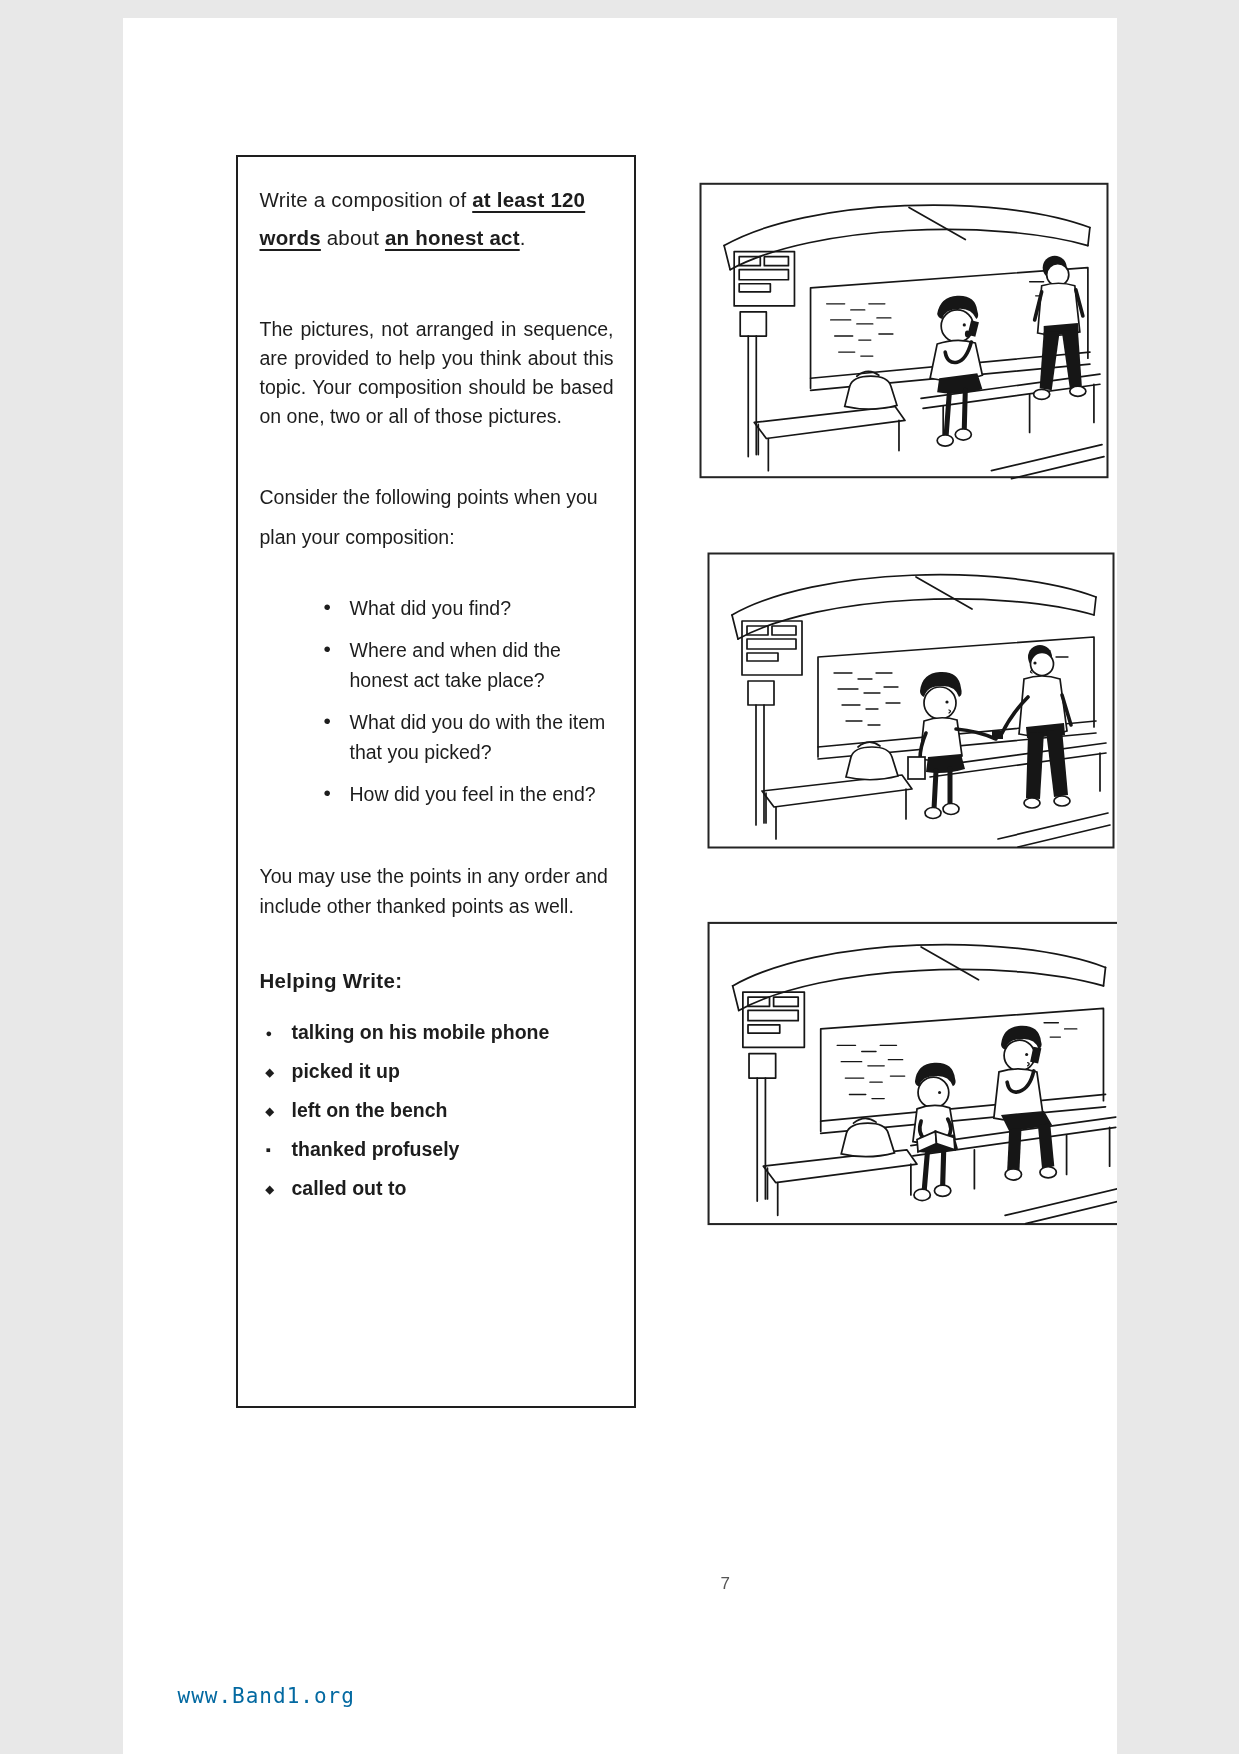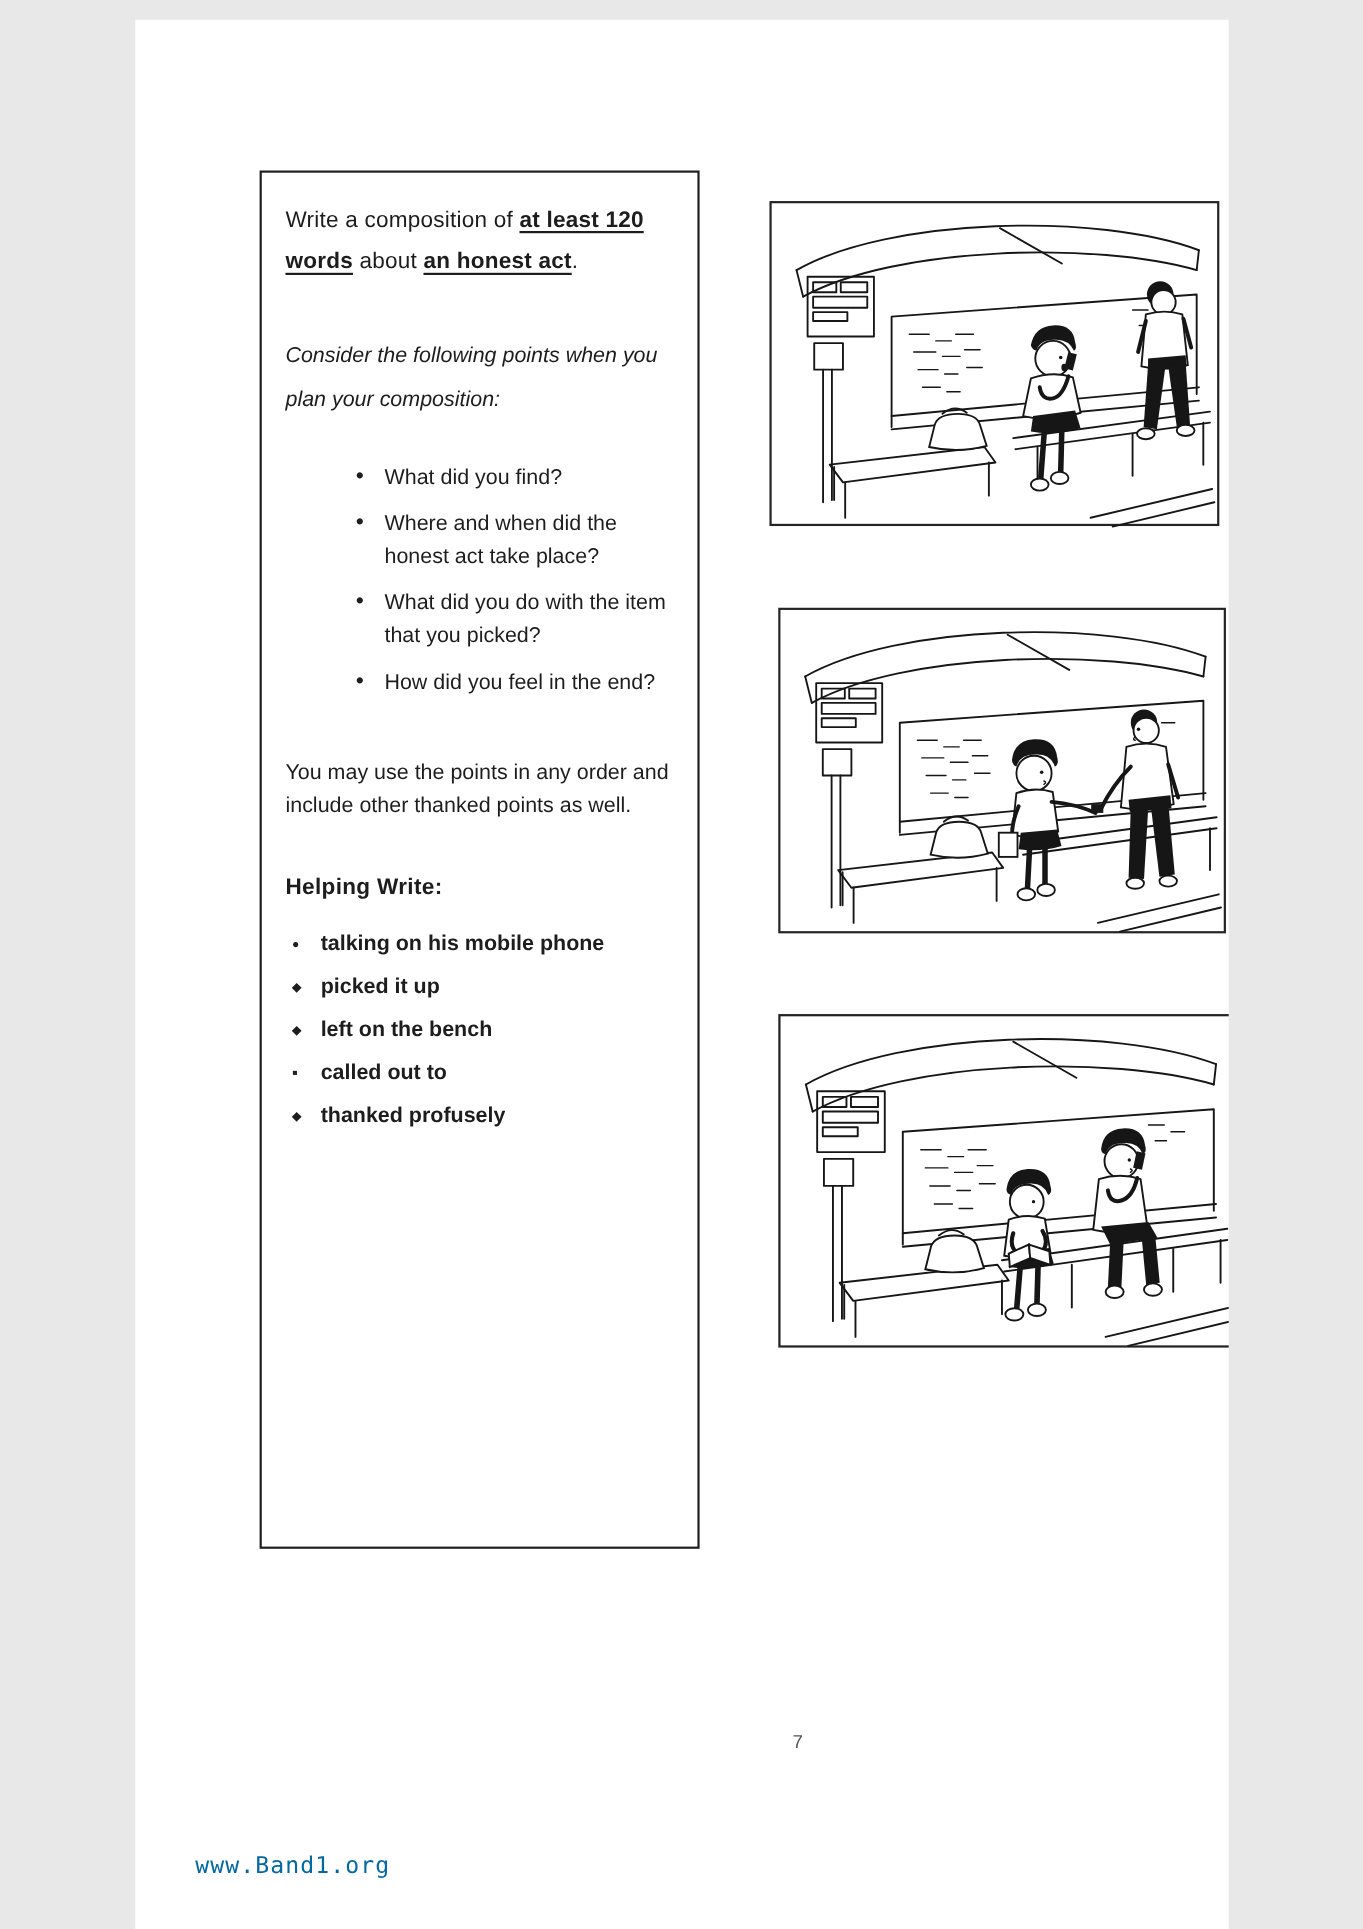--- a/index.html
+++ b/index.html
@@ -9,21 +9,21 @@
     font-family:"Liberation Sans",sans-serif;color:#1d1d1d;
   }
   
   .task-box{
     position:absolute;left:113px;top:137px;width:400px;height:1253px;
     border:2.5px solid #1e1e1e;box-sizing:border-box;padding:24px 20px 0 22px;
   }
   .title{font-size:20.5px;line-height:38px;letter-spacing:.2px;}
   .title .u{font-weight:bold;text-decoration:underline;text-decoration-thickness:2.2px;text-underline-offset:4px;}
   .p-intro{margin-top:58px;font-size:19.5px;line-height:29px;text-align:justify;}
-  .p-consider{margin-top:46px;font-size:19.5px;line-height:40px;font-style:italic;}
+  .p-consider{margin-top:46px;font-size:19.5px;line-height:40px;}
   ul{list-style:none;margin:0;padding:0;}
   .consider-list{margin-top:36px;padding-left:62px;}
   .consider-list li{position:relative;padding-left:28px;font-size:19.5px;line-height:30px;margin-bottom:12px;}
   .consider-list li::before{content:"•";position:absolute;left:2px;top:-1px;font-size:21px;}
   .p-note{margin-top:52px;font-size:19.5px;line-height:30px;}
   .hw-heading{margin-top:48px;font-size:20.5px;font-weight:bold;letter-spacing:.3px;}
   .hw-list{margin-top:20px;padding-left:6px;font-weight:bold;}
   .hw-list li{position:relative;padding-left:26px;font-size:19.5px;line-height:39px;}
   .hw-list li::before{content:"◆";position:absolute;left:0;top:1px;font-size:11px;}
   .hw-list li:nth-child(4)::before{content:"▪";font-size:15px;top:0;}
@@ -48,40 +48,41 @@
 </head>
 <body>
 
 <div class="page">
 
   <div class="task-box">
     <div class="title">
       <span>Write a composition of </span><span class="u">at least 120 words</span><span> about </span><span class="u">an honest act</span><span>.</span>
     </div>
 
+    <div class="p-intro">The pictures, not arranged in sequence, are provided to help you think about this topic. Your composition should be based on one, two or all of those pictures.</div>
 
     <div class="p-consider">Consider the following points when you plan your composition:</div>
 
     <ul class="consider-list">
       <li>What did you find?</li>
       <li>Where and when did the honest act take place?</li>
       <li>What did you do with the item that you picked?</li>
       <li>How did you feel in the end?</li>
     </ul>
 
     <div class="p-note">You may use the points in any order and include other thanked points as well.</div>
 
     <div class="hw-heading">Helping Write:</div>
 
     <ul class="hw-list">
       <li>talking on his mobile phone</li>
       <li>picked it up</li>
       <li>left on the bench</li>
+      <li>thanked profusely</li>
       <li>called out to</li>
-      <li>thanked profusely</li>
     </ul>
   </div>
 
   <div class="pic" style="left:575px;top:163px;" role="img" aria-label="A boy sitting on a bus-stop bench holds up a mobile phone and calls out to a man walking away; a school bag sits on the bench beside him.">
     <svg width="412" height="300" viewBox="0 0 410 298">
       <g>
         <rect class="frame" x="2.5" y="2.5" width="405" height="292"></rect>
       </g>
       <g>
         <path class="ln" d="M26,64 C110,16 300,12 390,46"></path>

